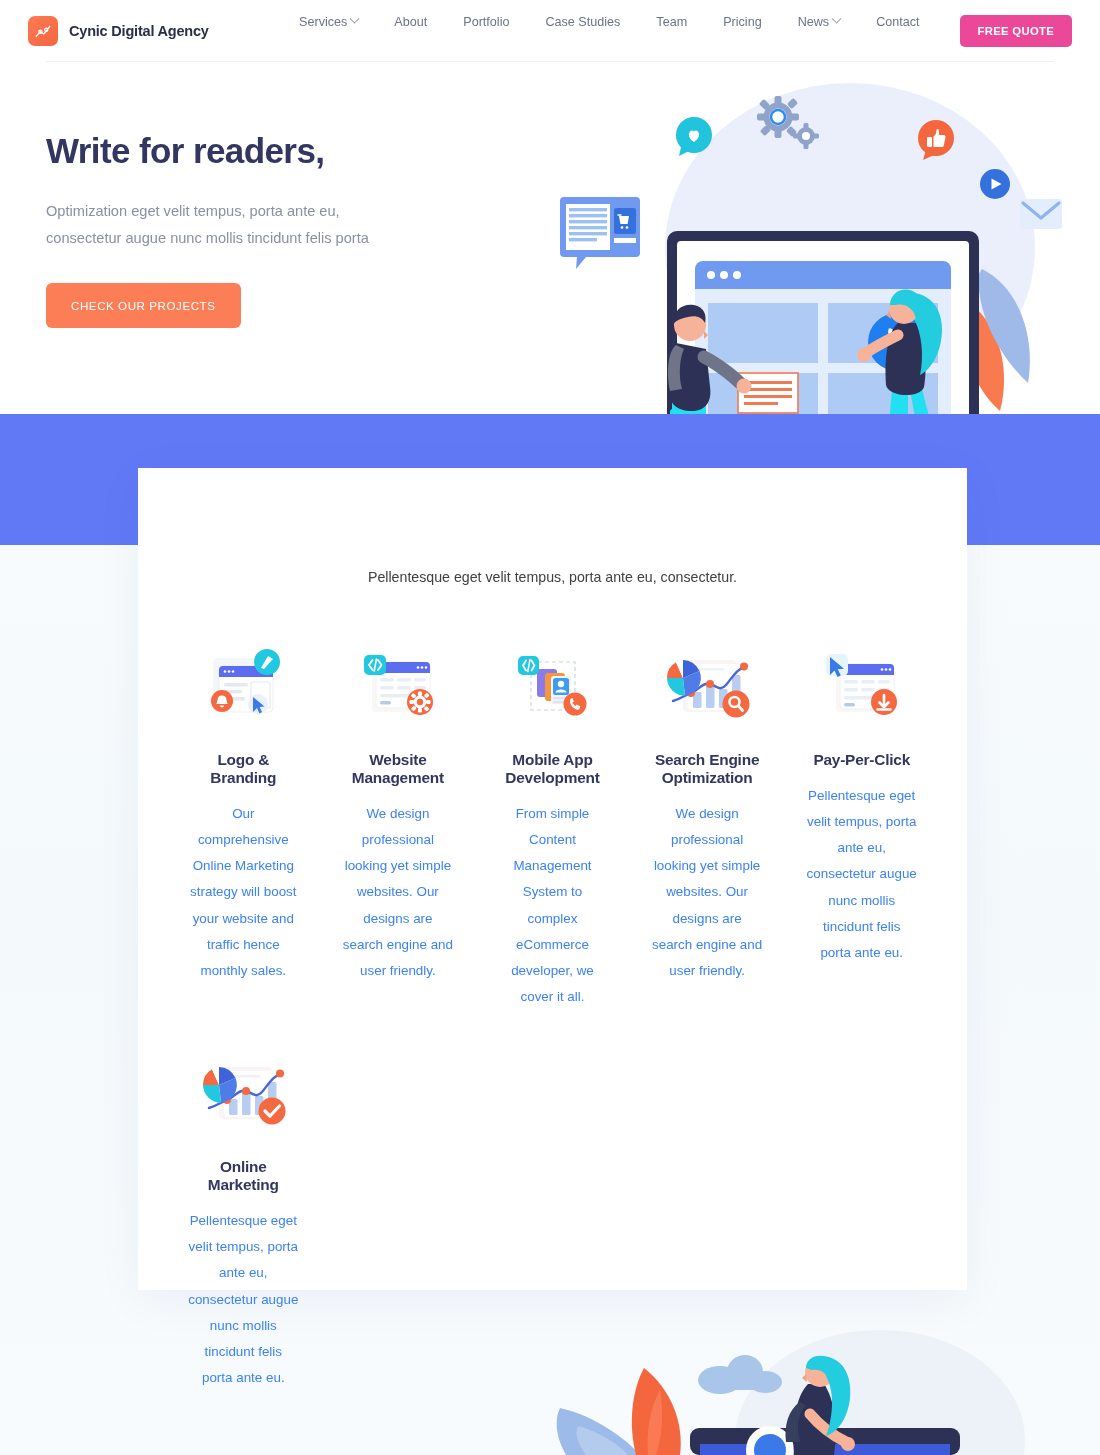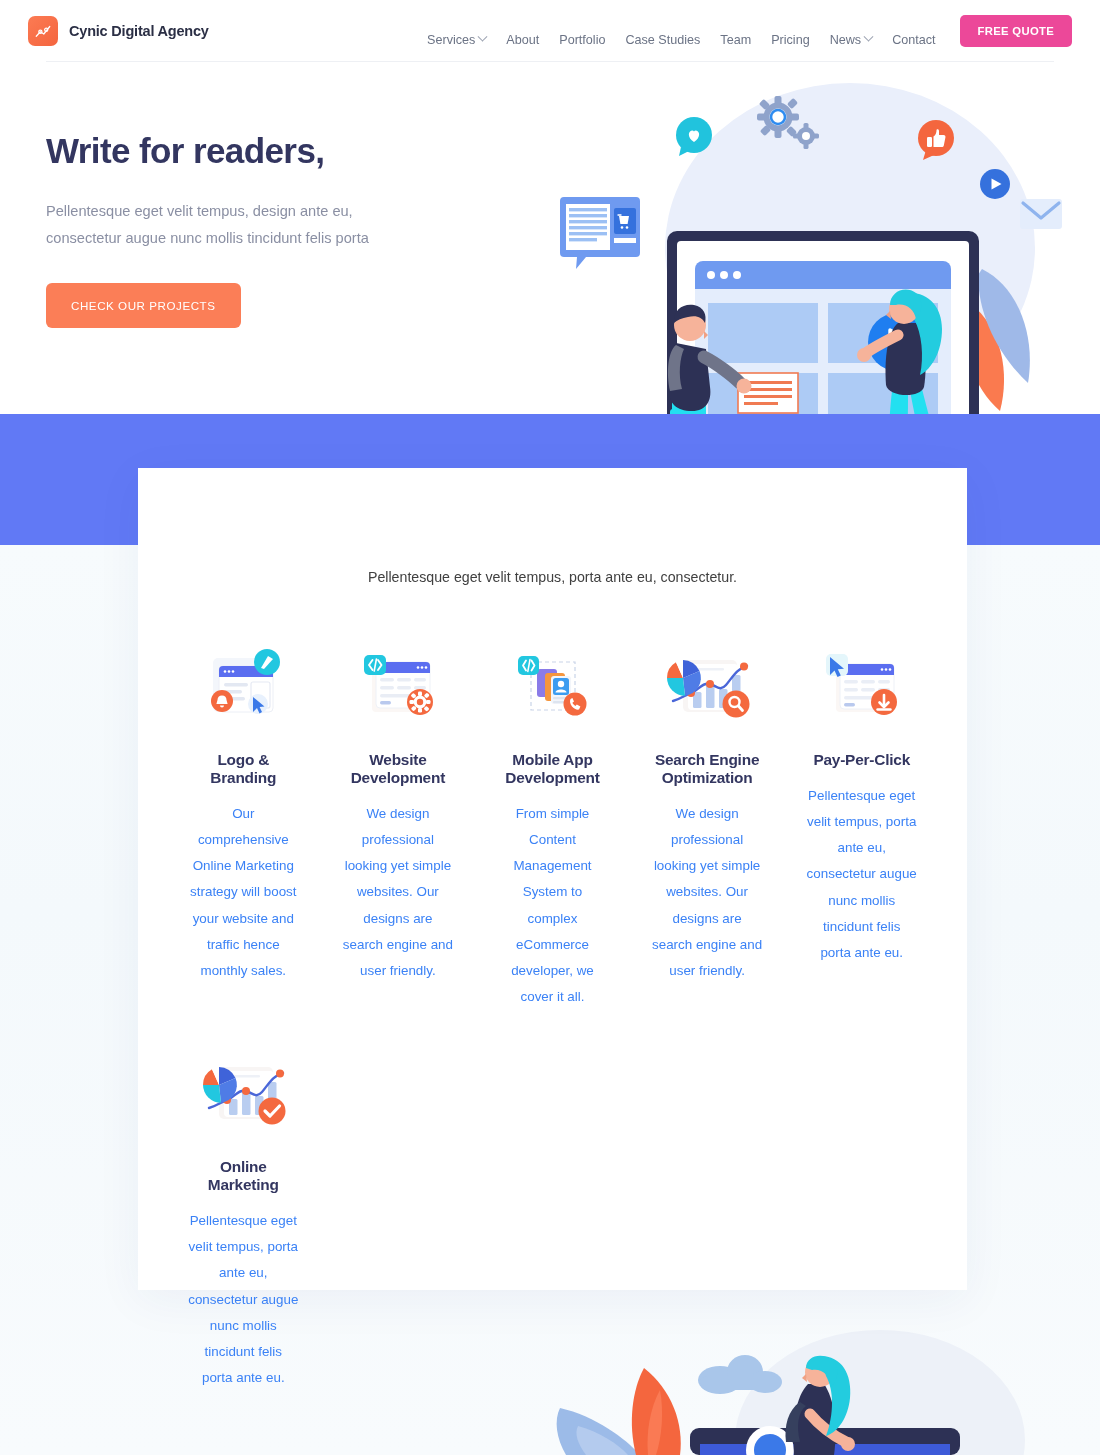--- a/index.html
+++ b/index.html
@@ -66,22 +66,22 @@
   .brand-name {
     font-size: 14.5px;
     font-weight: 700;
     color: #2b2f45;
     letter-spacing: -0.2px;
     white-space: nowrap;
   }
 
   .nav {
     display: flex;
-    align-items: flex-end;
-    gap: 0;
+    align-items: flex-start;
+    gap: 16px;
   }
   .nav-item {
     font-size: 12.6px;
     color: #6b7385;
     padding: 0 10px;
     white-space: nowrap;
     display: flex;
     align-items: center;
     gap: 4px;
     cursor: pointer;
@@ -303,21 +303,21 @@
   </header>
   <div class="header-divider"></div>
 
   <section class="hero">
 
     <div class="hero-copy">
       <h1 class="hero-title">
         <span>Write for readers,</span><br>
       </h1>
       <p class="hero-sub">
-        <span>Pellentesque eget velit tempus, design ante eu,</span><br>
+        <span>Optimization eget velit tempus, porta ante eu,</span><br>
         <span>consectetur augue nunc mollis tincidunt felis porta</span>
       </p>
       <button class="hero-cta">CHECK OUR PROJECTS</button>
     </div>
 
     <div class="hero-art">
       <svg width="540" height="345" viewBox="0 0 540 345" fill="none">
 
         <ellipse cx="300" cy="175" rx="185" ry="165" fill="#eaeffb"></ellipse>
 
@@ -537,21 +537,21 @@
               <rect x="59.5" y="58" width="4.5" height="4" rx="1.3"></rect>
               <rect x="76" y="58" width="4.5" height="4" rx="1.3"></rect>
               <rect x="61.5" y="51.5" width="4" height="4.5" rx="1.3" transform="rotate(-45 63.5 53.7)"></rect>
               <rect x="74.5" y="64.5" width="4" height="4.5" rx="1.3" transform="rotate(-45 76.5 66.7)"></rect>
               <rect x="74.5" y="51.5" width="4.5" height="4" rx="1.3" transform="rotate(-45 76.7 53.5)"></rect>
               <rect x="61.5" y="64.5" width="4.5" height="4" rx="1.3" transform="rotate(-45 63.7 66.5)"></rect>
             </g>
             <circle cx="70" cy="60" r="3.2" fill="#f4693f"></circle>
           </svg>
         </div>
-        <h3 class="svc-title">Website Development</h3>
+        <h3 class="svc-title">Website Management</h3>
         <p class="svc-desc">We design professional looking yet simple websites. Our designs are search engine and user friendly.</p>
       </div>
 
       <div class="svc">
         <div class="svc-icon">
           <svg width="96" height="90" viewBox="0 0 96 90" fill="none">
             <rect x="27" y="20" width="44" height="48" fill="none" stroke="#c9d4e8" stroke-width="1.2" stroke-dasharray="4 3"></rect>
             <rect x="33" y="27" width="20" height="28" rx="3" fill="#8a7be8"></rect>
             <rect x="41" y="31" width="20" height="28" rx="3" fill="#f5963e"></rect>
             <rect x="47" y="34" width="20" height="28" rx="3" fill="#f2f5fa"></rect>

